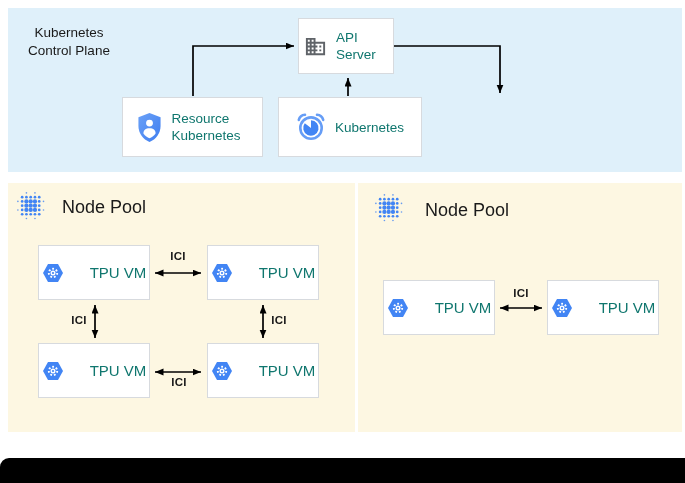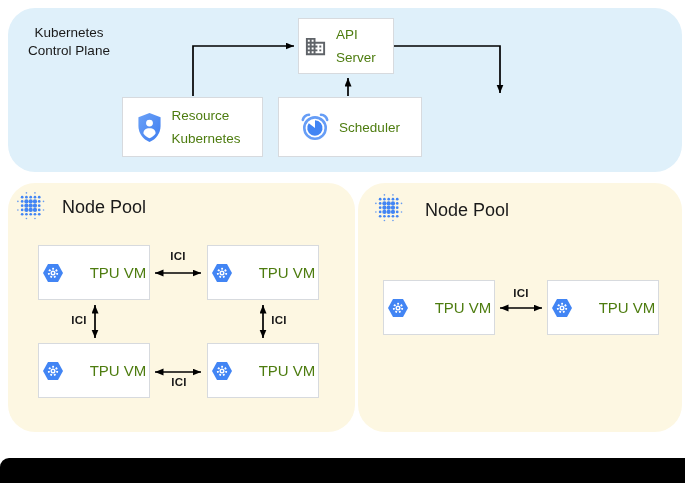--- a/index.html
+++ b/index.html
@@ -1,37 +1,37 @@
 <!DOCTYPE html>
 <html><head>
 <meta charset="utf-8">
 <style>
   html,body { margin:0; padding:0; background:#ffffff; }
   .canvas {
     position:relative; width:685px; height:483px;
     font-family:"Liberation Sans", sans-serif;
     color:#202124; overflow:hidden; background:#fff;
   }
-  .panel { position:absolute; box-sizing:border-box;border-radius:27px; }
+  .panel { position:absolute; box-sizing:border-box; }
   .panel-blue { left:8px; top:8px; width:674px; height:164px; background:#dff0fa; }
   .panel-yellow { background:#fdf7e2; top:183px; height:249px; }
   .pool-left  { left:8px;  width:347px; }
   .pool-right { left:358px; width:324px; }
 
   .cp-title {
     position:absolute; left:12px; top:16px; width:98px;
     font-size:13.5px; line-height:18px; text-align:center; color:#1a1a1a;
   }
 
   .box {
     position:absolute; box-sizing:border-box; background:#ffffff;
     border:1px solid #d7dade; display:flex; align-items:center; justify-content:center;
     gap:9px; z-index:2;
   }
-  .box .lbl { font-size:13.5px; line-height:23px; color:#4d7c0f; }
+  .box .lbl { font-size:13.5px; line-height:17px; color:#0f766e; }
   .box-api      { left:298px; top:18px;  width:96px;  height:56px; }
   .box-rc       { left:122px; top:97px;  width:141px; height:60px; }
   .box-sched    { left:278px; top:97px;  width:144px; height:60px; }
   .box-storage  { left:438px; top:97px;  width:125px; height:60px; }
   .box-api .lbl, .box-rc .lbl { width:52px; }
   .box-rc .lbl { width:78px; }
 
   .tpu-box { width:112px; height:55px; gap:26px; }
   .tpu-box .lbl { font-size:15px; }
   .tpu-a { left:38px;  top:245px; }
@@ -172,21 +172,21 @@
     <span class="lbl">Resource Kubernetes</span>
   </div>
 
   <div class="box box-sched">
     <svg width="30" height="30" viewBox="0 0 28 28">
       <path d="M2.6 7.4 A6.5 6.5 0 0 1 8.4 2.6" stroke="#669df6" stroke-width="2.4" fill="none" stroke-linecap="round"></path>
       <path d="M25.4 7.4 A6.5 6.5 0 0 0 19.6 2.6" stroke="#669df6" stroke-width="2.4" fill="none" stroke-linecap="round"></path>
       <circle cx="14" cy="15" r="10" fill="#fff" stroke="#669df6" stroke-width="2.4"></circle>
       <path fill="#4285f4" d="M14 15 L14 7.8 A7.2 7.2 0 1 1 8.2 10.6 Z"></path>
     </svg>
-    <span class="lbl">Scheduler</span>
+    <span class="lbl">Kubernetes</span>
   </div>
 
 
   <div class="box tpu-box tpu-a">
     <svg class="tpu-hex" width="22" height="20" viewBox="0 0 22 20">
         <polygon points="1,10 6,1 16,1 21,10 16,19 6,19" fill="#4285f4"></polygon>
         <circle cx="11" cy="10" r="4.2" fill="none" stroke="#fff" stroke-width="1.9" stroke-dasharray="1.8 1.9"></circle>
         <circle cx="11" cy="10" r="2.5" fill="#fff"></circle>
         <circle cx="11" cy="10" r="1.1" fill="#4285f4"></circle>
       </svg>

